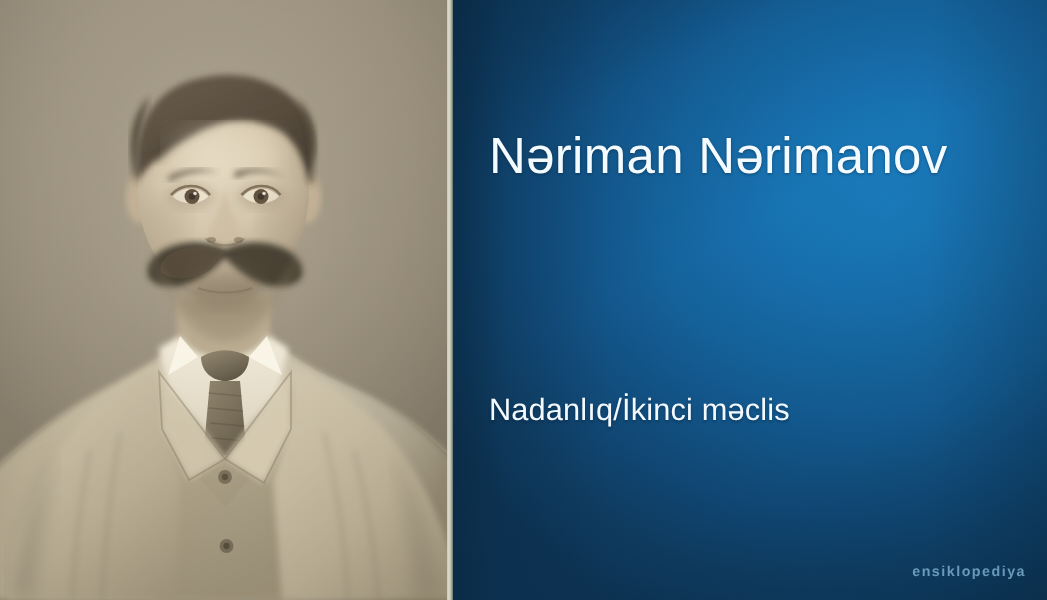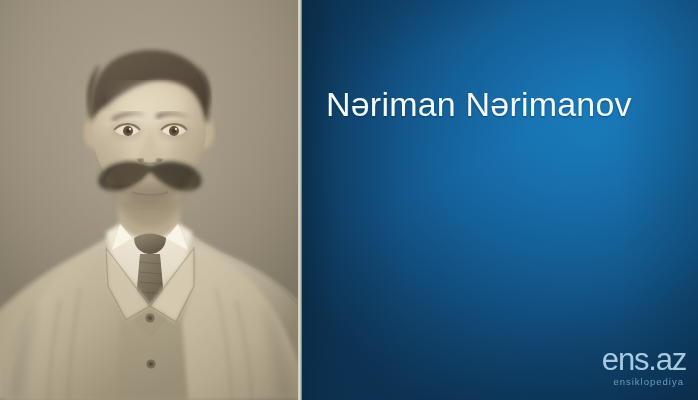--- a/index.html
+++ b/index.html
@@ -150,21 +150,21 @@
     font-weight: 400;
     letter-spacing: -1.2px;
     color: #bcdff2;
     opacity: 0.88;
   }
   .logo-tag {
     display: block;
     margin-top: 2px;
     margin-right: 2px;
     font-size: 9.5px;
-    font-weight: 400;
+    font-weight: 700;
     letter-spacing: 1.0px;
     color: #8fc4e2;
     opacity: 0.70;
   }
 </style>
 </head>
 <body>
 
 <div class="banner">
 
@@ -356,21 +356,21 @@
 
   <div class="panel">
     <div class="panel-grad-a"></div>
     <div class="panel-grad-b"></div>
     <div class="panel-grad-c"></div>
 
     <div class="panel-content">
       <div class="title">Nəriman Nərimanov</div>
 
 
+      <div class="subtitle subtitle-2">Nadanlıq/İkinci məclis</div>
 
       <div class="logo">
-        <span class="logo-word">ens.az</span>
         <span class="logo-tag">ensiklopediya</span>
       </div>
     </div>
   </div>
 
 </div>
 
 </body></html>

